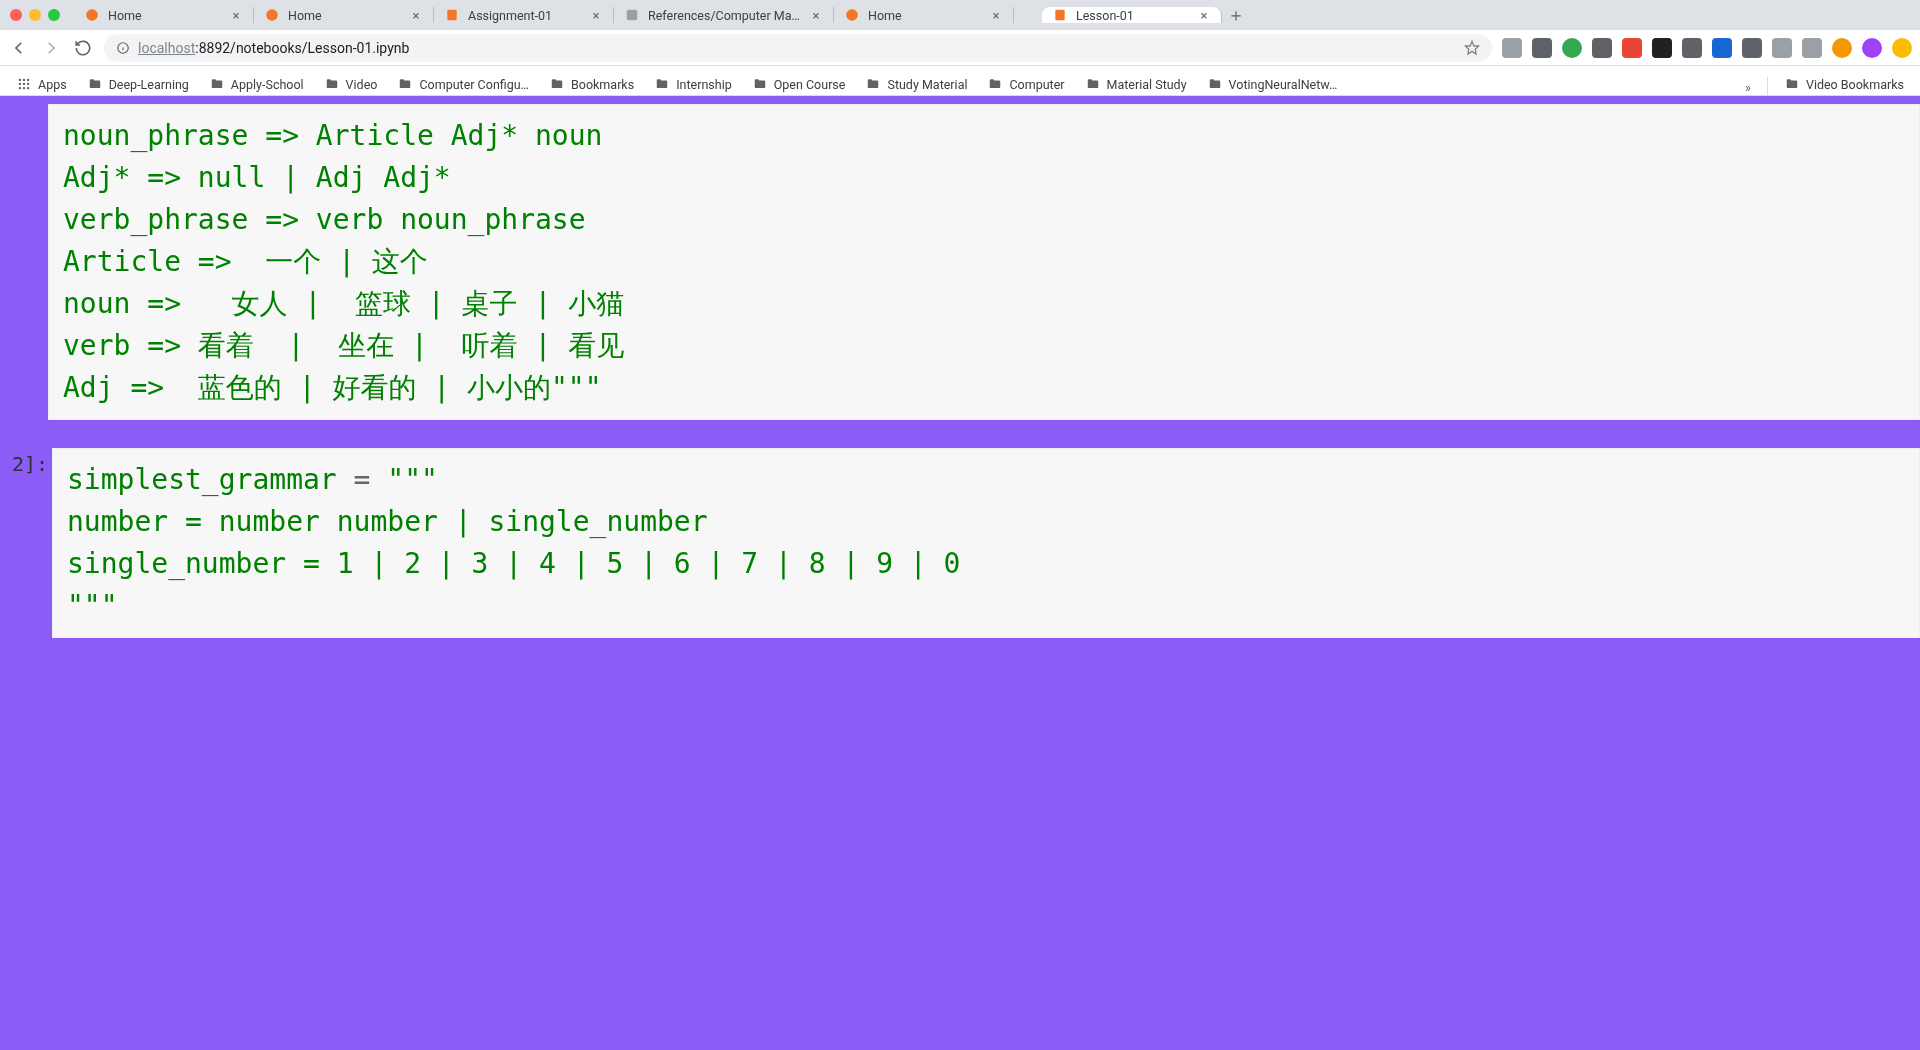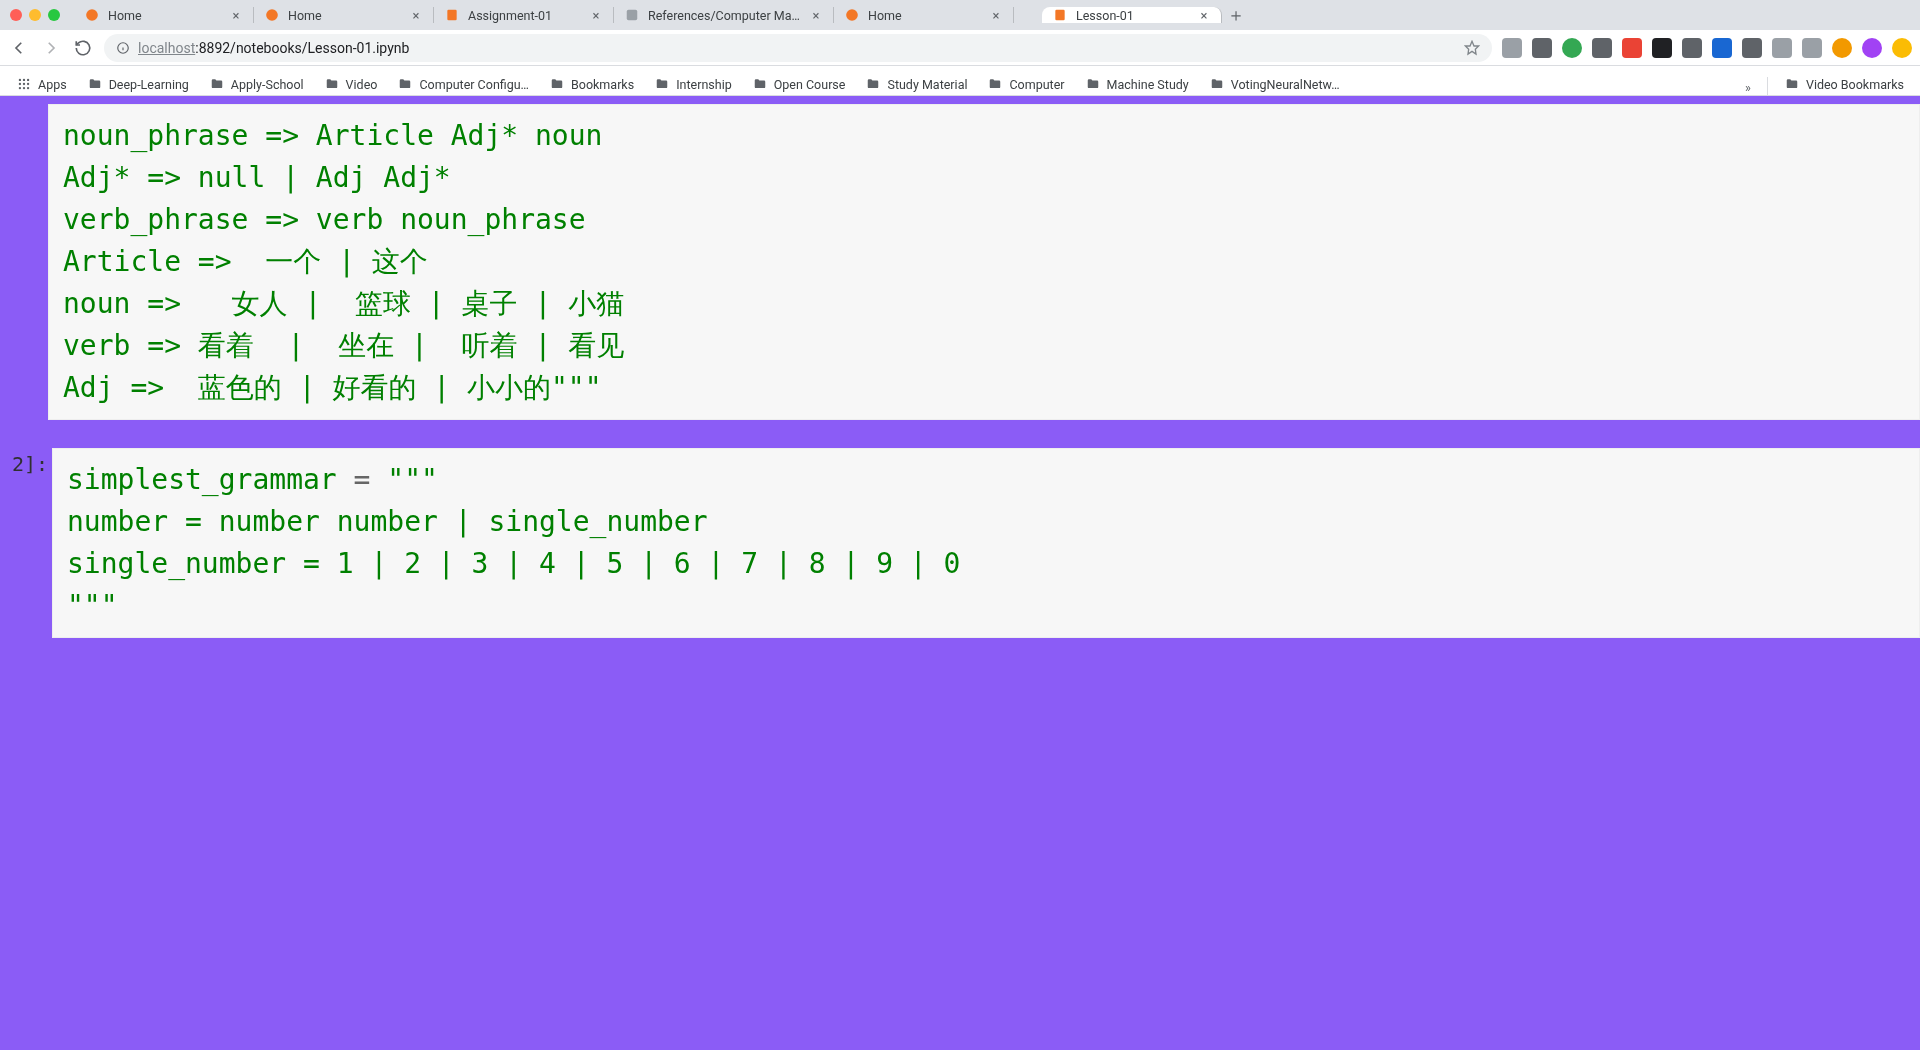--- a/index.html
+++ b/index.html
@@ -299,21 +299,21 @@
         </svg>
       </span>
     <span>Computer</span>
   </div>
   <div class="bm-item">
     <span class="bm-icon">
         <svg width="14" height="14" viewBox="0 0 24 24" fill="#5f6368">
           <path d="M3 6a2 2 0 0 1 2-2h4l2 2h8a2 2 0 0 1 2 2v9a2 2 0 0 1-2 2H5a2 2 0 0 1-2-2V6z"></path>
         </svg>
       </span>
-    <span>Machine Study</span>
+    <span>Material Study</span>
   </div>
   <div class="bm-item">
     <span class="bm-icon">
         <svg width="14" height="14" viewBox="0 0 24 24" fill="#5f6368">
           <path d="M3 6a2 2 0 0 1 2-2h4l2 2h8a2 2 0 0 1 2 2v9a2 2 0 0 1-2 2H5a2 2 0 0 1-2-2V6z"></path>
         </svg>
       </span>
     <span>VotingNeuralNetw…</span>
   </div>
 

